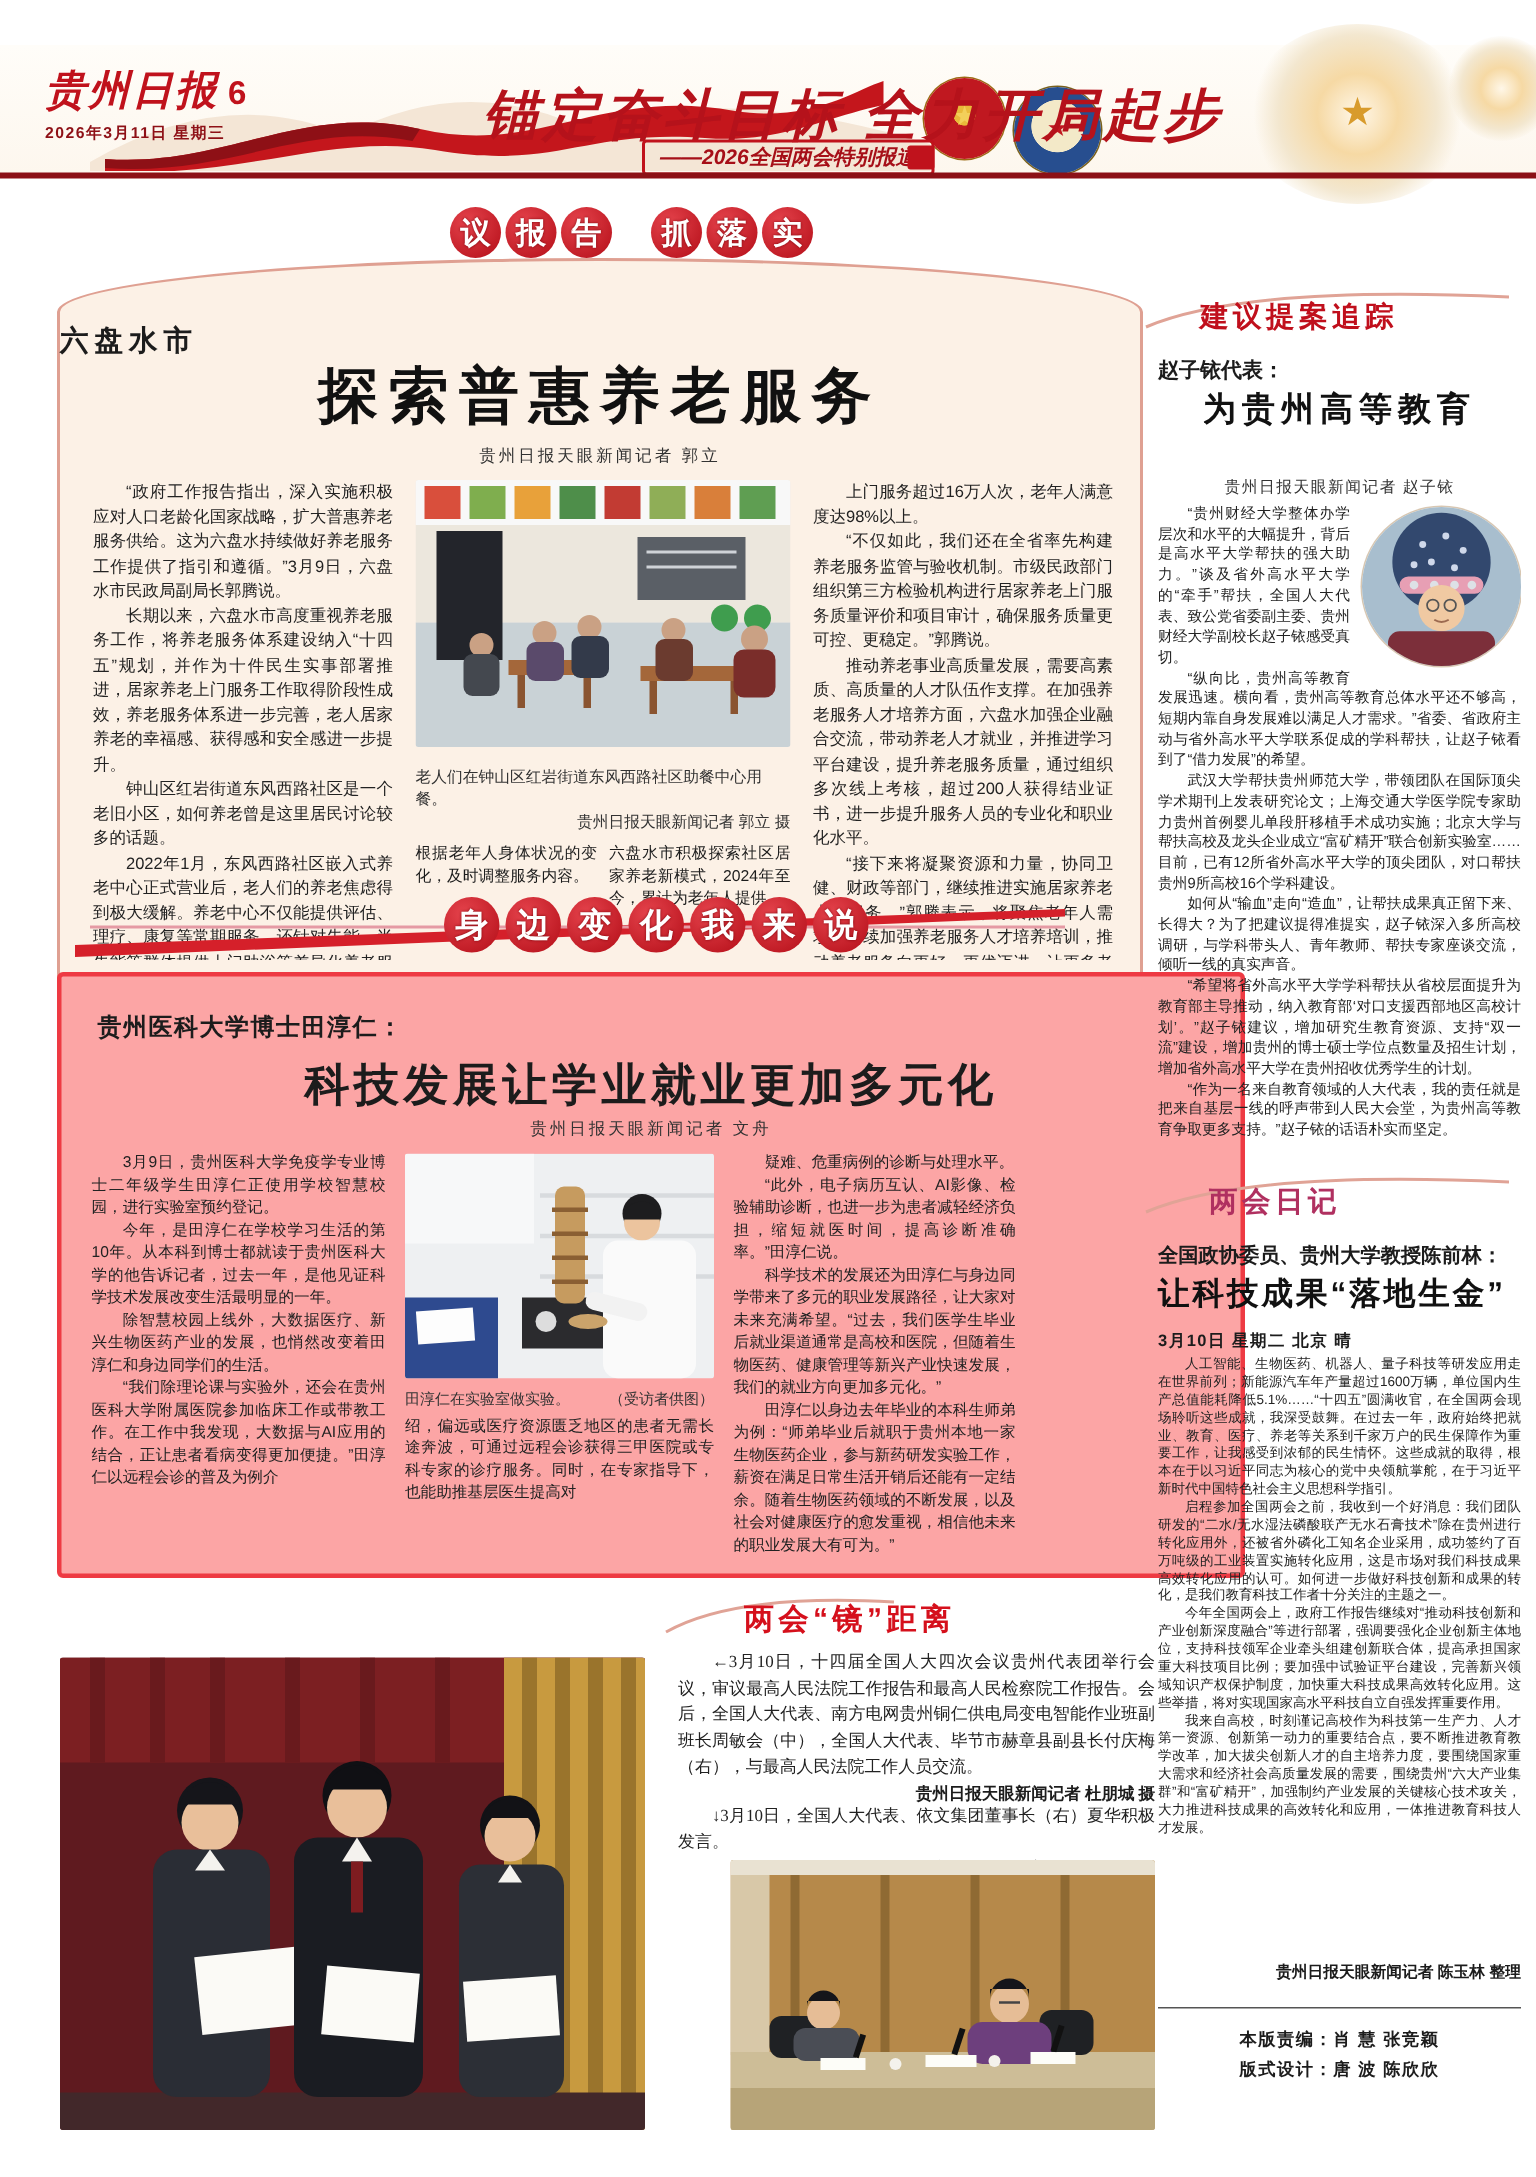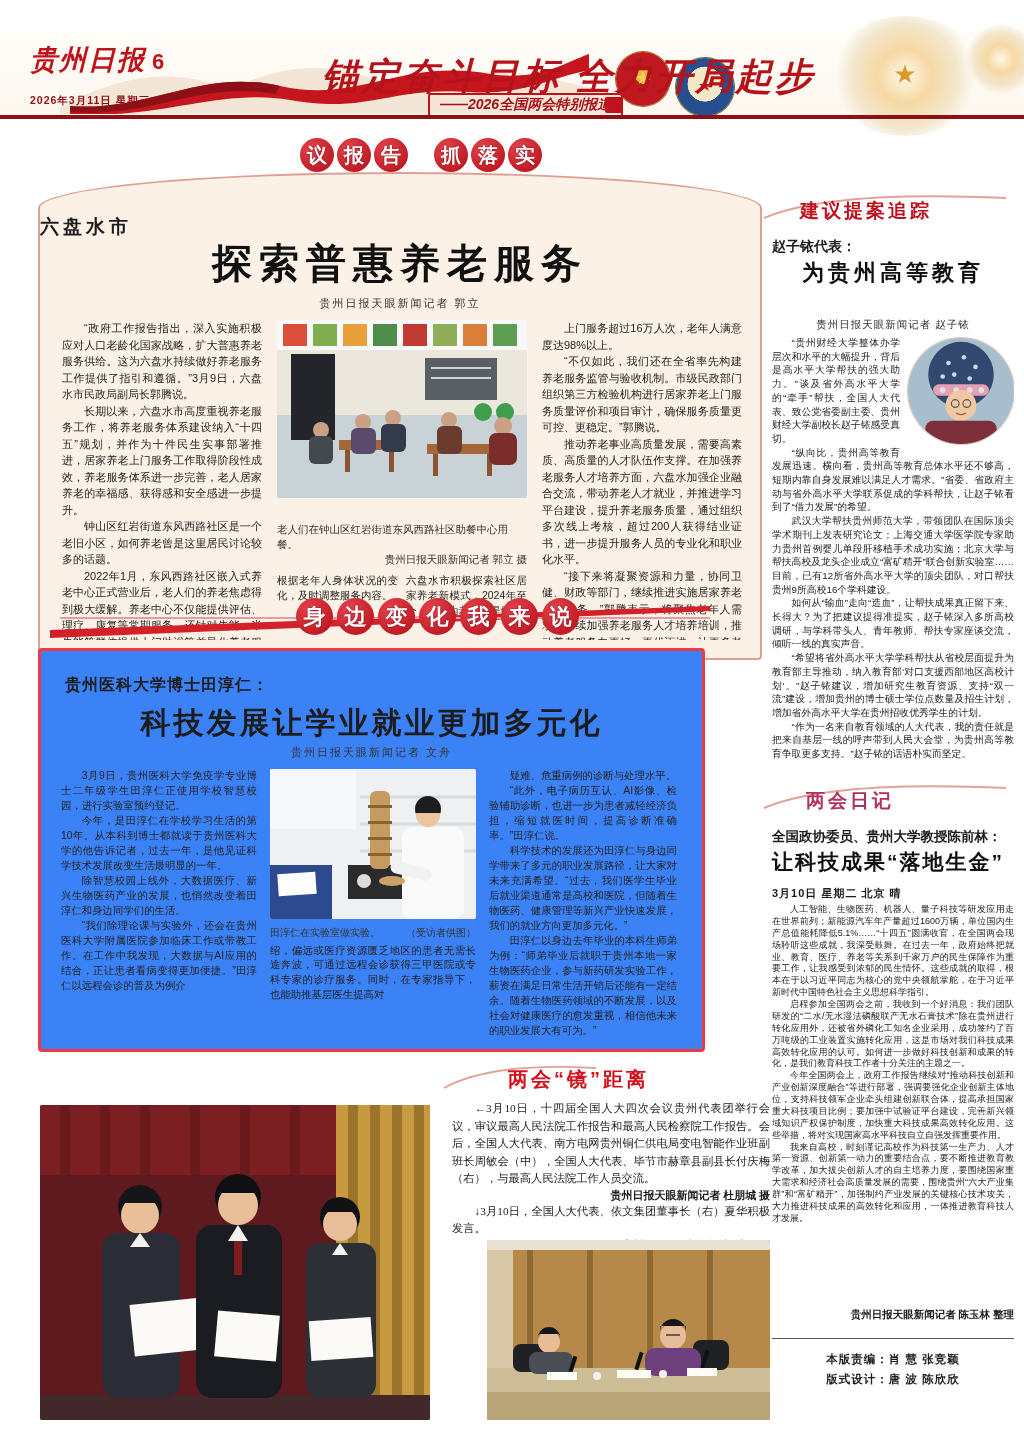--- a/index.html
+++ b/index.html
@@ -6,21 +6,21 @@
   body{width:1024px;height:1451px;position:relative;background:#fff;
        font-family:"Liberation Sans","DejaVu Sans",sans-serif;color:#1c1c1c;overflow:hidden}
   #page{position:absolute;inset:0;width:1024px;height:1451px;background:#fff}
   .abs{position:absolute}
   .serif{font-family:Liberation Sans, sans-serif}
   .jp{text-align:justify;text-indent:2em}
   
   .mast-name{font-family:"Liberation Serif","DejaVu Serif",serif;font-style:italic;font-weight:700;
              color:#c0121c;font-size:27px;letter-spacing:2px}
   .mast-no{color:#c0121c;font-size:22px;font-weight:700;margin-left:6px}
-  .mast-date{color:#8e1016;font-size:10.5px;font-weight:700;letter-spacing:1px;margin-top:16px}
+  .mast-date{color:#8e1016;font-size:10.5px;font-weight:700;letter-spacing:1px;margin-top:4px}
   .banner-title{color:#b5121b;font-size:37px;font-weight:800;font-style:italic;letter-spacing:3px;white-space:nowrap}
   .banner-sub{display:inline-block;color:#a60f18;font-size:14px;font-weight:700;font-style:italic;
               border:2px solid #c0121c;border-radius:3px;padding:1px 10px 1px 10px;position:relative}
   .banner-sub::after{content:"";position:absolute;right:-2px;top:2px;bottom:2px;width:18px;background:#c0121c;border-radius:2px}
   .hr-main{background:#8c1016;height:4px;left:0;width:1024px}
   .burst{border-radius:50%;background:radial-gradient(circle,#fff7e8 0%,#f6d9a4 28%,#f3e7cf 55%,rgba(255,255,255,0) 72%)}
   .burst .star{position:absolute;left:50%;top:50%;transform:translate(-50%,-54%);color:#d89b2c;font-size:26px}
   
   .sealrow{display:flex;align-items:center;z-index:6}
   .sealgrp{display:flex;gap:3px}
@@ -36,21 +36,21 @@
   .a1-title{width:100%;text-align:center;font-size:40px;font-weight:800;letter-spacing:7px;color:#111}
   .byline{width:100%;text-align:center;font-size:11px;color:#333;letter-spacing:2px}
   .cols{display:flex;gap:15px;overflow:hidden}
   .colT{font-size:11px;line-height:1.5;color:#222;overflow:hidden}
   .colT p{margin:0}
   .cap{font-size:10.5px;color:#333;line-height:1.45}
   .cap-credit{text-align:right}
   .minis{display:flex;gap:8px;margin-top:5px}
   .mini{font-size:10.5px;line-height:1.45;text-align:justify;flex:1}
   
-  .box2{left:38px;top:648px;width:667px;height:404px;background:#3b82f6;border:3px solid #ee3a43;border-radius:4px}
+  .box2{left:38px;top:648px;width:792px;height:404px;background:#fca5a5;border:3px solid #ee3a43;border-radius:4px}
   .a2-kicker{font-size:16px;font-weight:700;letter-spacing:1px}
   .a2-title{width:100%;text-align:center;font-size:30px;font-weight:800;letter-spacing:3px}
   
   .sb{left:772px;width:242px}
   .sb-badge{font-size:19px;font-weight:800;letter-spacing:3px}
   .sb-kicker{font-size:14px;font-weight:700}
   .sb-title{text-align:center;font-weight:800;color:#111}
   .sb-byline{text-align:center;font-size:10.5px;color:#333;letter-spacing:1px}
   .sb-body{font-size:9.8px;line-height:1.4;color:#222;text-align:justify;overflow:hidden}
   .sb-body p{text-indent:2em;margin:0}
@@ -167,21 +167,21 @@
             <circle cx="116" cy="98" r="8" fill="#caa184"></circle>
               <rect x="104" y="104" width="25" height="28" rx="6" fill="#333a4a"></rect>
             <circle cx="172" cy="100" r="8" fill="#caa184"></circle>
               <rect x="160" y="106" width="25" height="28" rx="6" fill="#6b3b2f"></rect>
             <circle cx="226" cy="106" r="9" fill="#caa184"></circle>
               <rect x="212" y="113" width="28" height="32" rx="7" fill="#7a2d2a"></rect>
             <circle cx="44" cy="110" r="8" fill="#caa184"></circle>
               <rect x="32" y="116" width="24" height="28" rx="6" fill="#44484f"></rect>
           </g>
         </svg>
-        <div class="cap serif" style="margin-top:20px">老人们在钟山区红岩街道东风西路社区助餐中心用餐。</div>
+        <div class="cap serif" style="margin-top:8px">老人们在钟山区红岩街道东风西路社区助餐中心用餐。</div>
         <div class="cap serif cap-credit">贵州日报天眼新闻记者 郭立 摄</div>
         <div class="minis">
           <div class="mini">根据老年人身体状况的变化，及时调整服务内容。</div>
           <div class="mini">六盘水市积极探索社区居家养老新模式，2024年至今，累计为老年人提供</div>
         </div>
       </div>
       <div class="colT" style="width:222px">
         <p class="jp">上门服务超过16万人次，老年人满意度达98%以上。</p>
         <p class="jp">“不仅如此，我们还在全省率先构建养老服务监管与验收机制。市级民政部门组织第三方检验机构进行居家养老上门服务质量评价和项目审计，确保服务质量更可控、更稳定。”郭腾说。</p>
         <p class="jp">推动养老事业高质量发展，需要高素质、高质量的人才队伍作支撑。在加强养老服务人才培养方面，六盘水加强企业融合交流，带动养老人才就业，并推进学习平台建设，提升养老服务质量，通过组织多次线上考核，超过200人获得结业证书，进一步提升服务人员的专业化和职业化水平。</p>
@@ -315,21 +315,21 @@
   </div>
   <div class="abs sb credit-r serif" style="top:1308px">贵州日报天眼新闻记者 陈玉林 整理</div>
 
   <div class="abs sb divider" style="top:1338px"></div>
   <div class="abs sb foot" style="top:1352px">本版责编：肖 慧 张竞颖</div>
   <div class="abs sb foot" style="top:1372px">版式设计：唐 波 陈欣欣</div>
 
   <svg class="abs" style="left:440px;top:1058px" width="160" height="34">
     <path class="arcline" d="M4,30 Q50,4 156,10"></path>
   </svg>
-  <div class="abs lens-badge" style="left:508px;top:1066px">两会“镜”距离</div>
+  <div class="abs lens-badge" style="left:496px;top:1066px">两会“镜”距离</div>
 
   <div class="abs" style="left:452px;top:1100px;width:318px">
     <div class="lens-cap">←3月10日，十四届全国人大四次会议贵州代表团举行会议，审议最高人民法院工作报告和最高人民检察院工作报告。会后，全国人大代表、南方电网贵州铜仁供电局变电智能作业班副班长周敏会（中），全国人大代表、毕节市赫章县副县长付庆梅（右），与最高人民法院工作人员交流。</div>
     <div class="lens-credit">贵州日报天眼新闻记者 杜朋城 摄</div>
     <div class="lens-cap" style="">↓3月10日，全国人大代表、依文集团董事长（右）夏华积极发言。</div>
     <div class="lens-credit">贵州日报天眼新闻记者 林民 摄</div>
   </div>
 
   <svg class="abs photo-frame" style="left:40px;top:1105px" width="390" height="315" viewBox="0 0 390 315">
     <rect width="390" height="315" fill="#5f1a1f"></rect>

